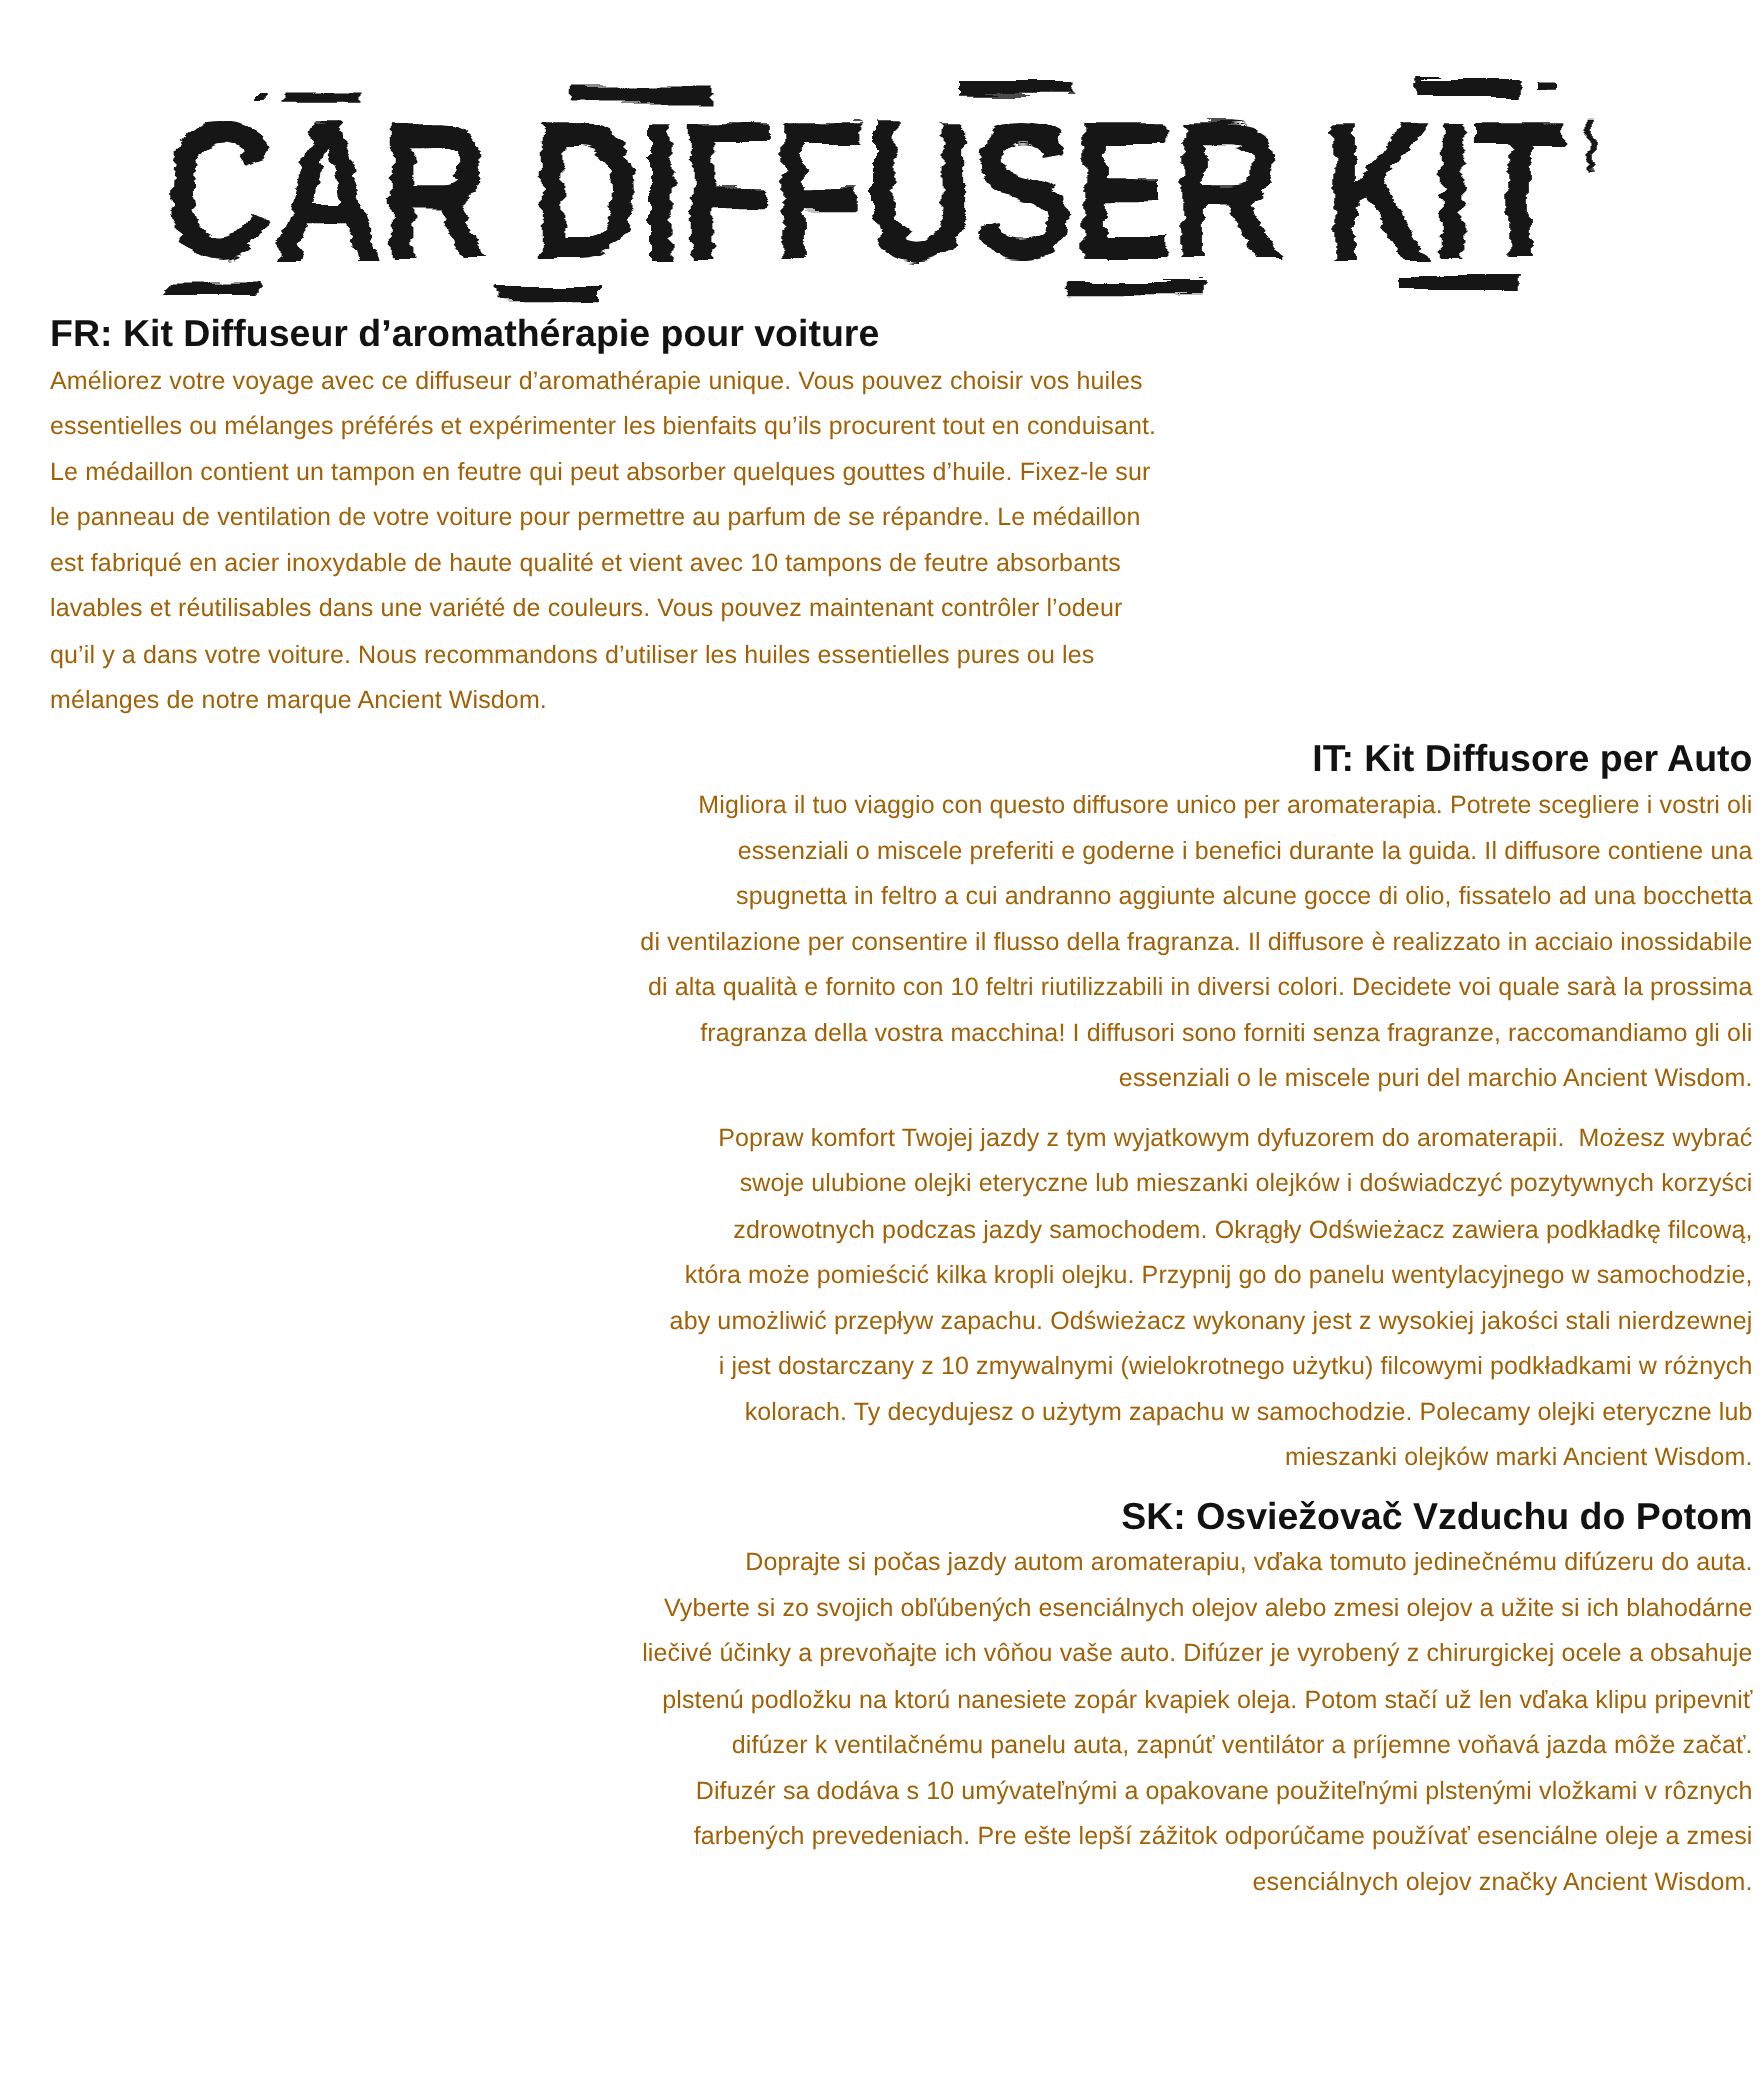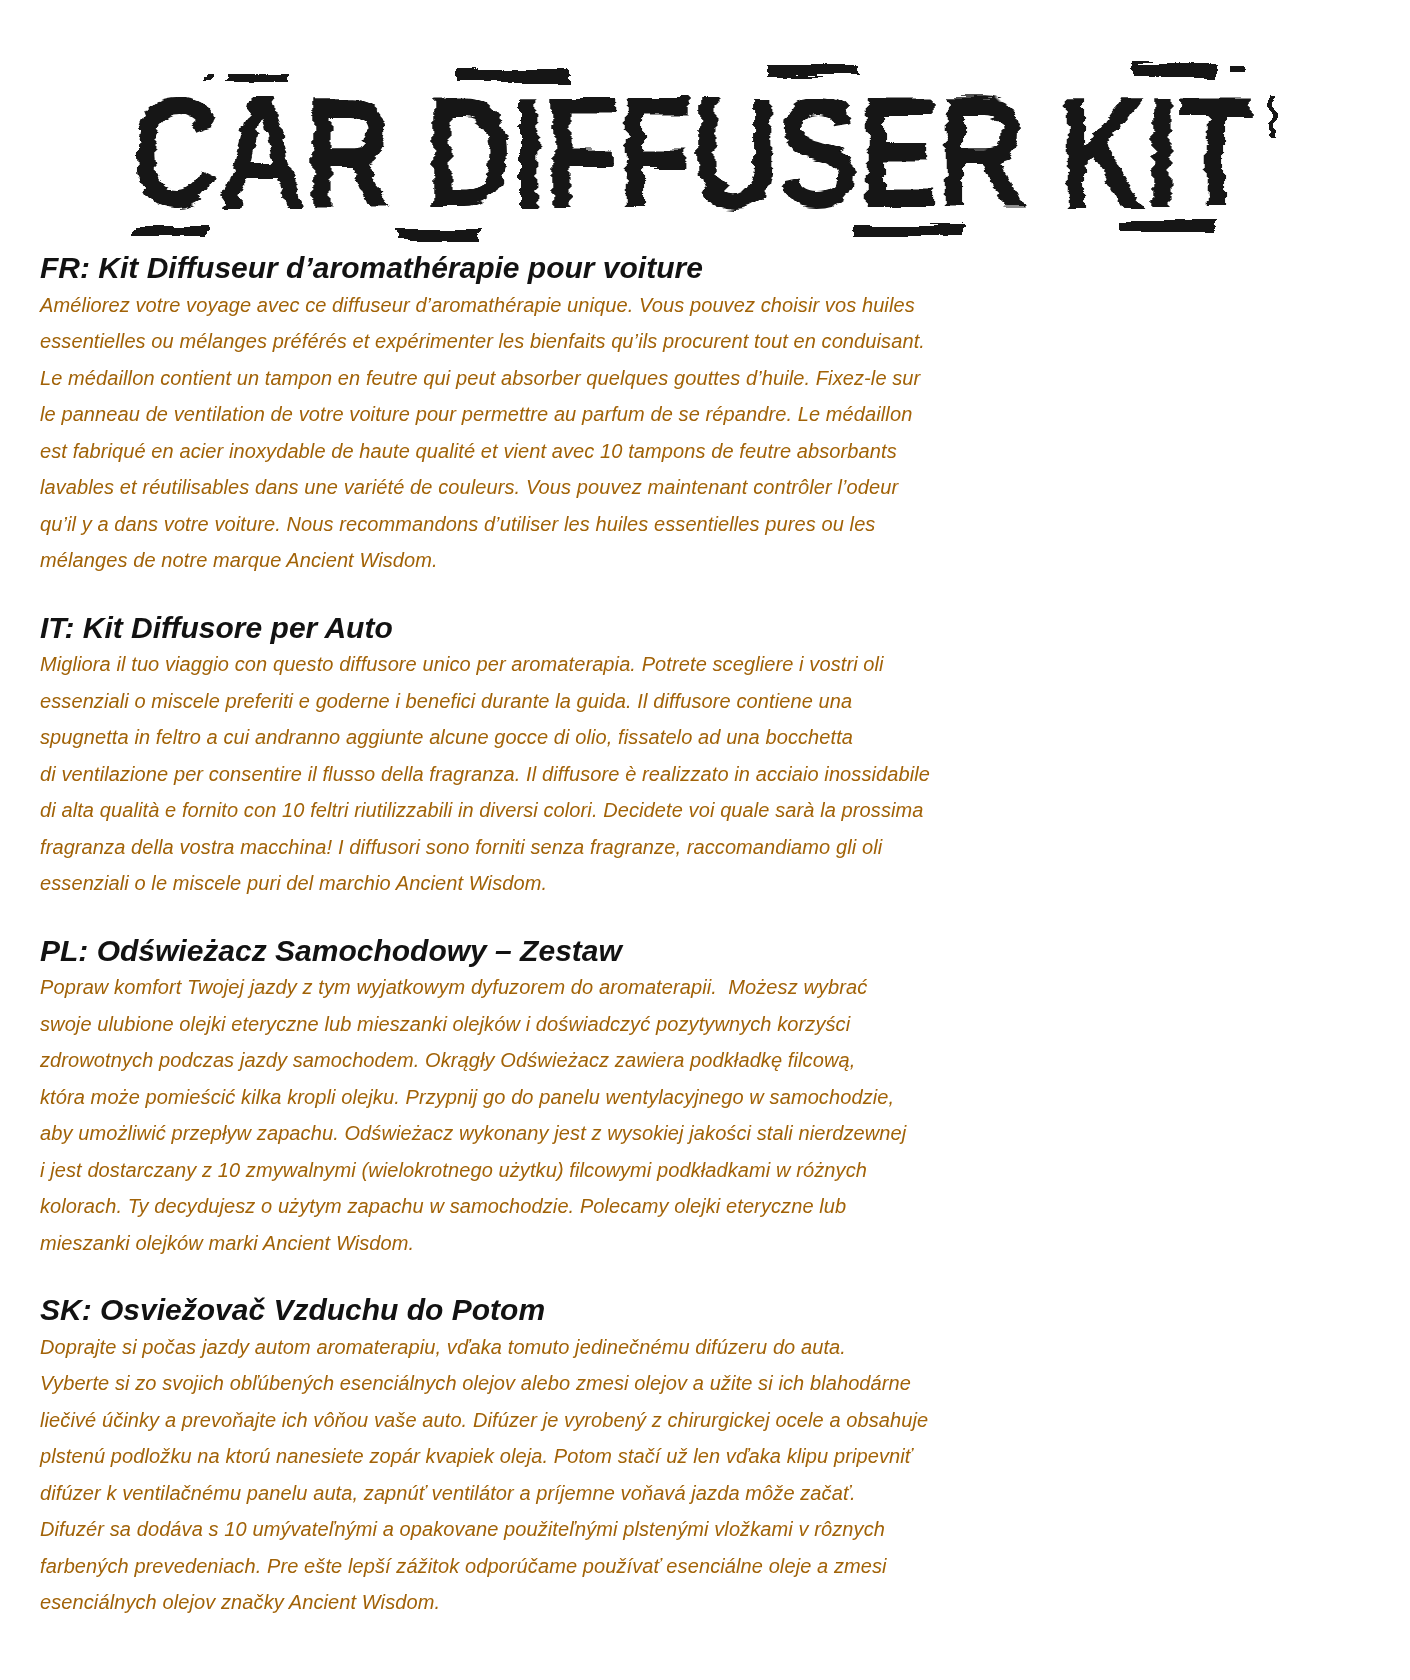--- a/index.html
+++ b/index.html
@@ -12,22 +12,22 @@
     font-family:"Liberation Sans", sans-serif;
     color:#161616;
   }
   .title-wrap{
     width:1410px;
     height:250px;
   }
   .content{
     padding:0 8px 0 40px;
   }
-  .section{margin:0;font-style:italic;}
-  .section + .section{margin-top:31px;}
+  .section{margin:0;}
+  .section + .section{margin-top:11px;text-align:right;}
   .section-heading{
     margin:0;
     font-size:30px;
     line-height:36.5px;
     font-weight:bold;
     color:#121212;
     white-space:pre;
   }
   .section-body{
     margin:0;
@@ -91,21 +91,20 @@
       <p class="section-body">Migliora il tuo viaggio con questo diffusore unico per aromaterapia. Potrete scegliere i vostri oli
 essenziali o miscele preferiti e goderne i benefici durante la guida. Il diffusore contiene una
 spugnetta in feltro a cui andranno aggiunte alcune gocce di olio, fissatelo ad una bocchetta
 di ventilazione per consentire il flusso della fragranza. Il diffusore è realizzato in acciaio inossidabile
 di alta qualità e fornito con 10 feltri riutilizzabili in diversi colori. Decidete voi quale sarà la prossima
 fragranza della vostra macchina! I diffusori sono forniti senza fragranze, raccomandiamo gli oli
 essenziali o le miscele puri del marchio Ancient Wisdom.</p>
     </div>
 
     <div class="section">
-      <h2 class="section-heading">PL: Odświeżacz Samochodowy – Zestaw</h2>
       <p class="section-body">Popraw komfort Twojej jazdy z tym wyjatkowym dyfuzorem do aromaterapii.  Możesz wybrać
 swoje ulubione olejki eteryczne lub mieszanki olejków i doświadczyć pozytywnych korzyści
 zdrowotnych podczas jazdy samochodem. Okrągły Odświeżacz zawiera podkładkę filcową,
 która może pomieścić kilka kropli olejku. Przypnij go do panelu wentylacyjnego w samochodzie,
 aby umożliwić przepływ zapachu. Odświeżacz wykonany jest z wysokiej jakości stali nierdzewnej
 i jest dostarczany z 10 zmywalnymi (wielokrotnego użytku) filcowymi podkładkami w różnych
 kolorach. Ty decydujesz o użytym zapachu w samochodzie. Polecamy olejki eteryczne lub
 mieszanki olejków marki Ancient Wisdom.</p>
     </div>
 

